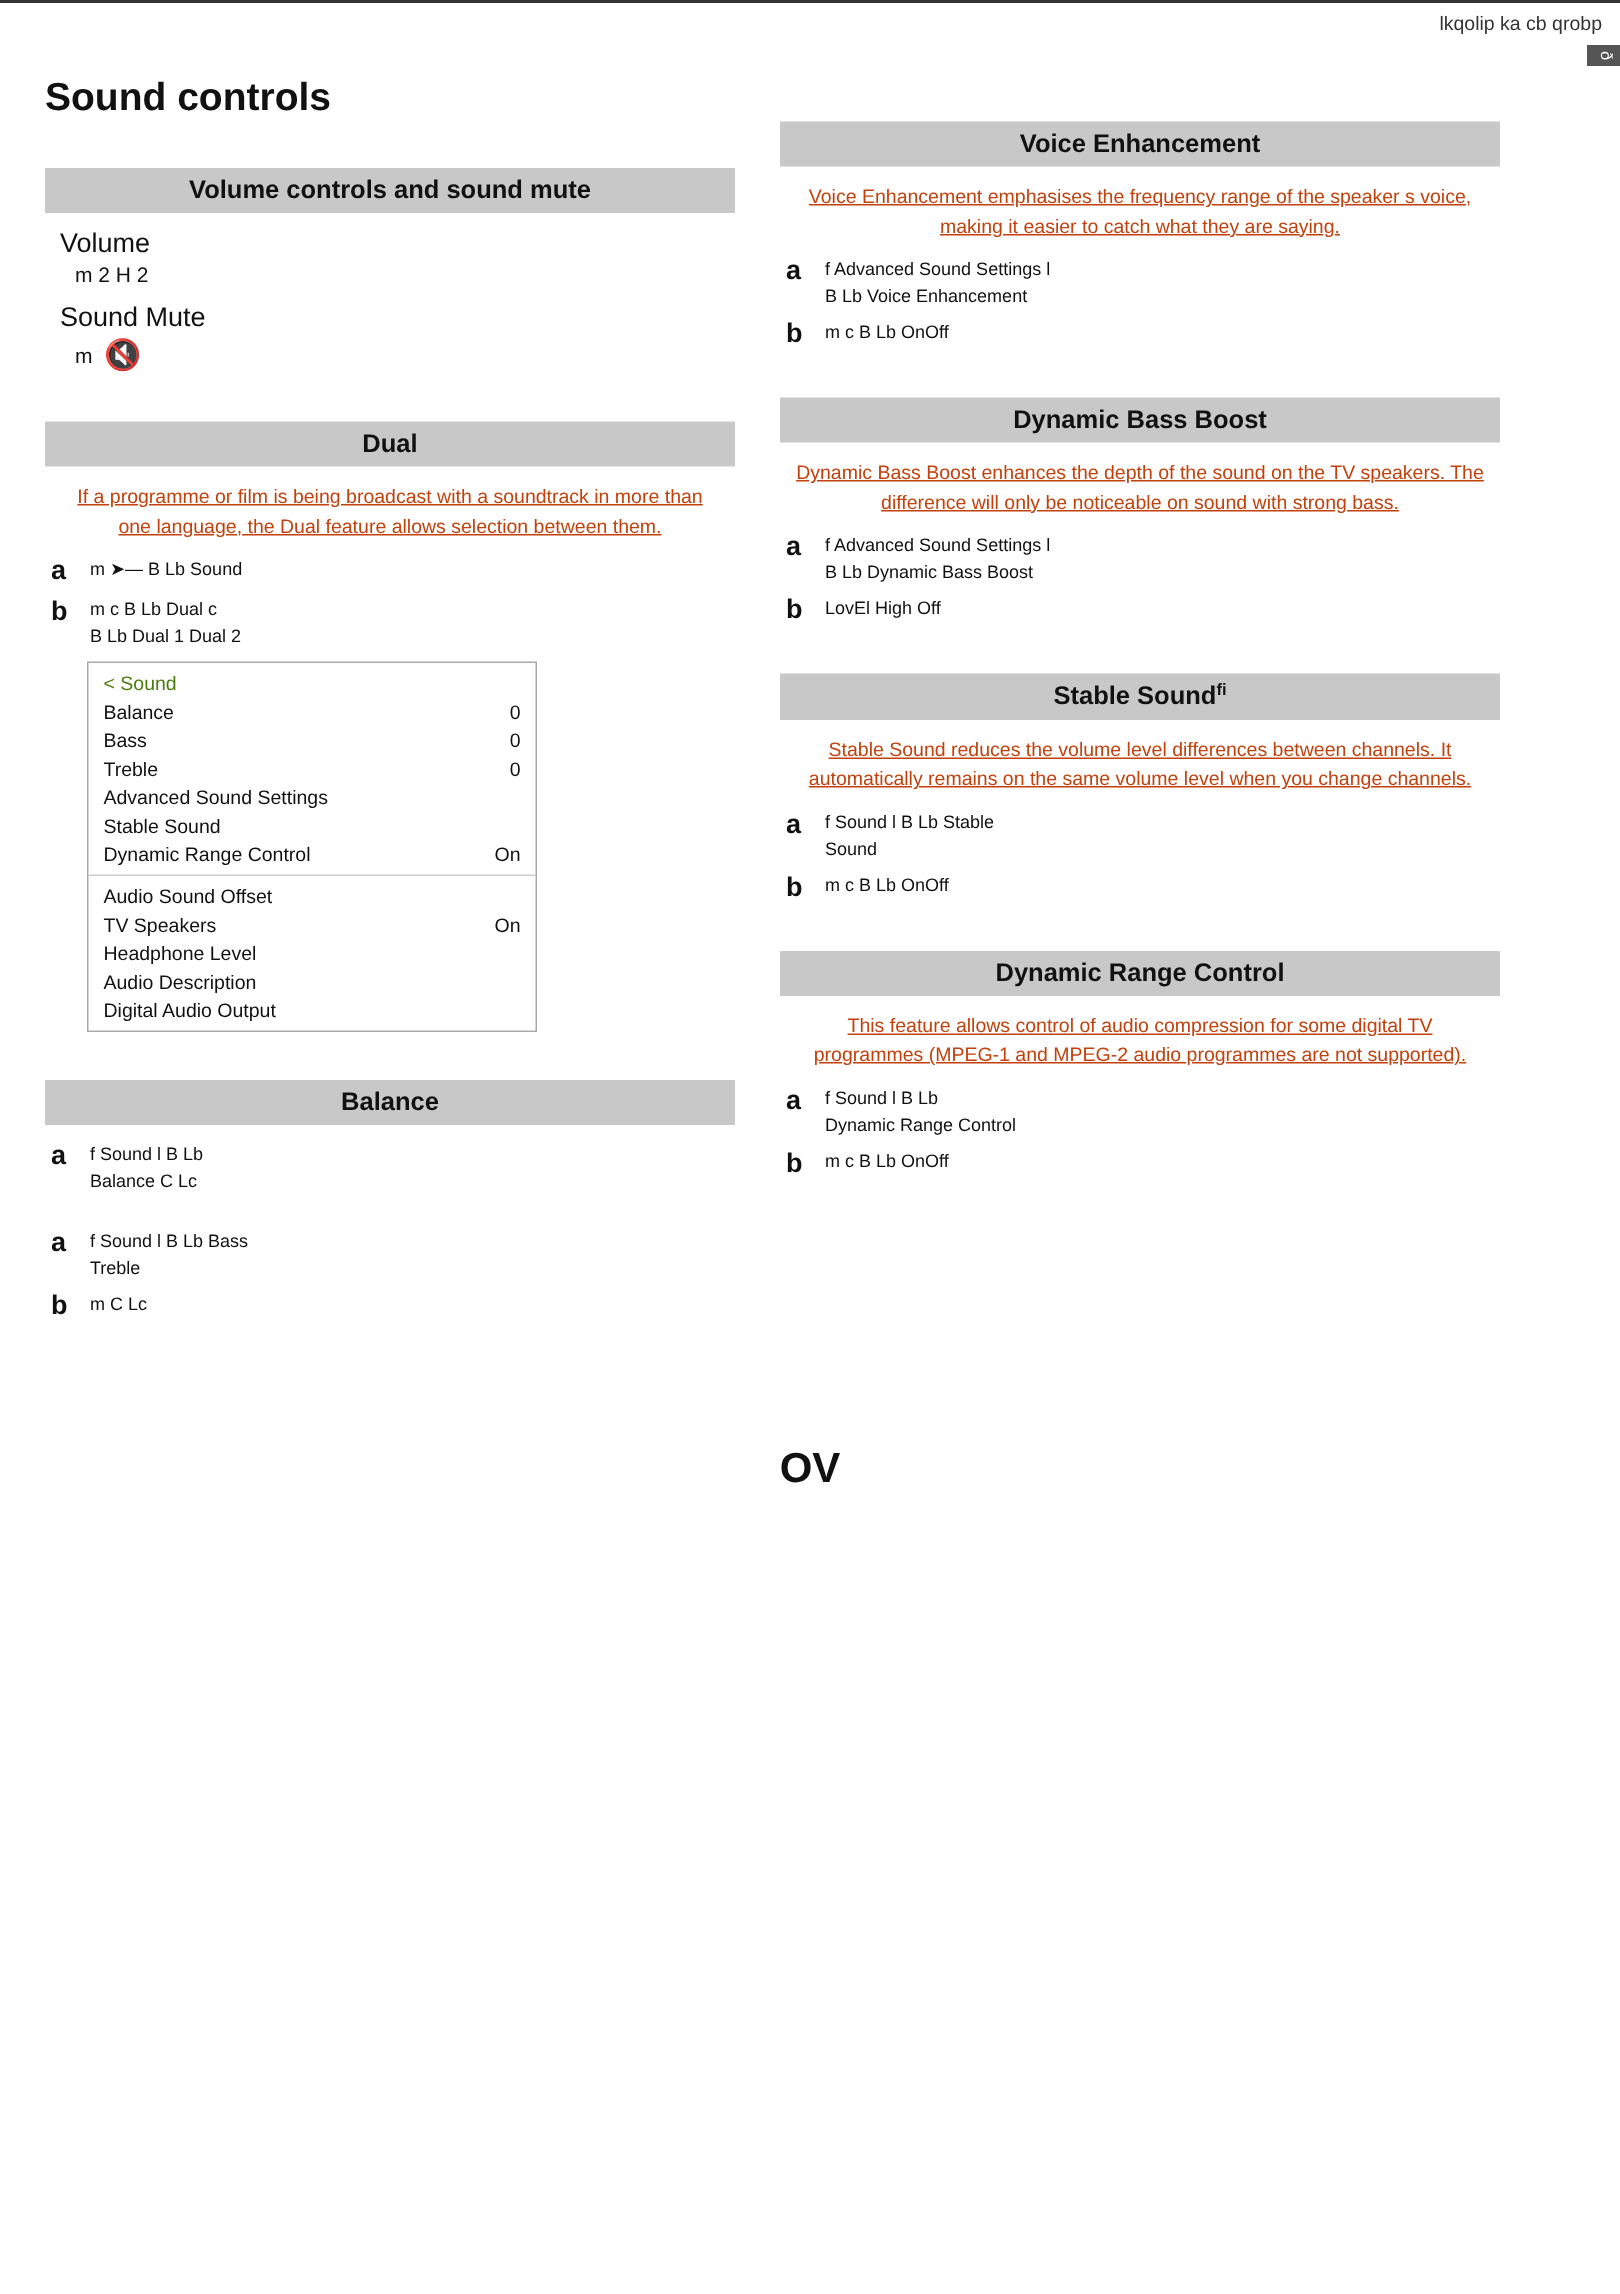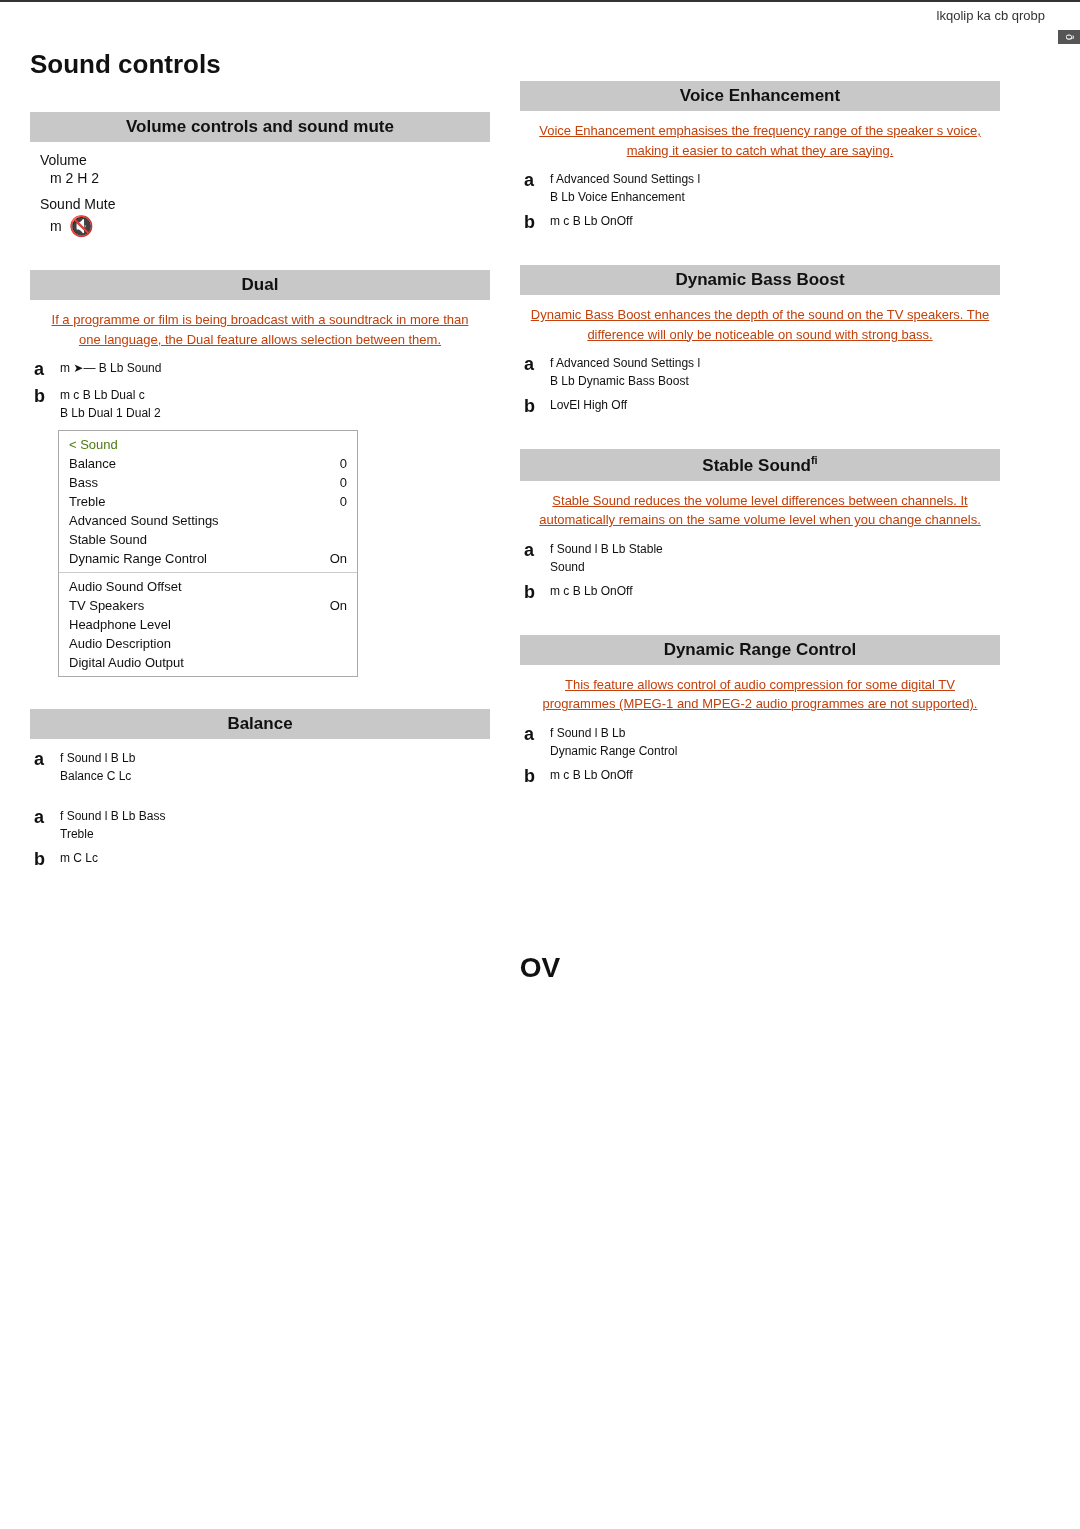--- a/index.html
+++ b/index.html
@@ -9,21 +9,21 @@
       width: 1080px;
       min-height: 1529px;
       position: relative;
       font-size: 15px;
       color: #111;
     }
 
     .top-bar {
       border-top: 2px solid #333;
       width: 100%;
-      padding: 6px 35px;
+      padding: 6px 12px;
       text-align: right;
       font-size: 13px;
       color: #333;
     }
 
     .page-indicator {
       position: absolute;
       right: 0;
       top: 30px;
       background: #555;
@@ -76,21 +76,21 @@
       line-height: 1.5;
       padding: 0 10px;
       text-decoration: underline;
     }
 
     .volume-block {
       margin: 10px 0 6px 10px;
     }
 
     .volume-block .label {
-      font-size: 14px;
+      font-size: 18px;
       font-weight: normal;
     }
 
     .volume-row {
       display: flex;
       align-items: center;
       gap: 8px;
       margin: 2px 0 2px 10px;
       font-size: 14px;
     }

